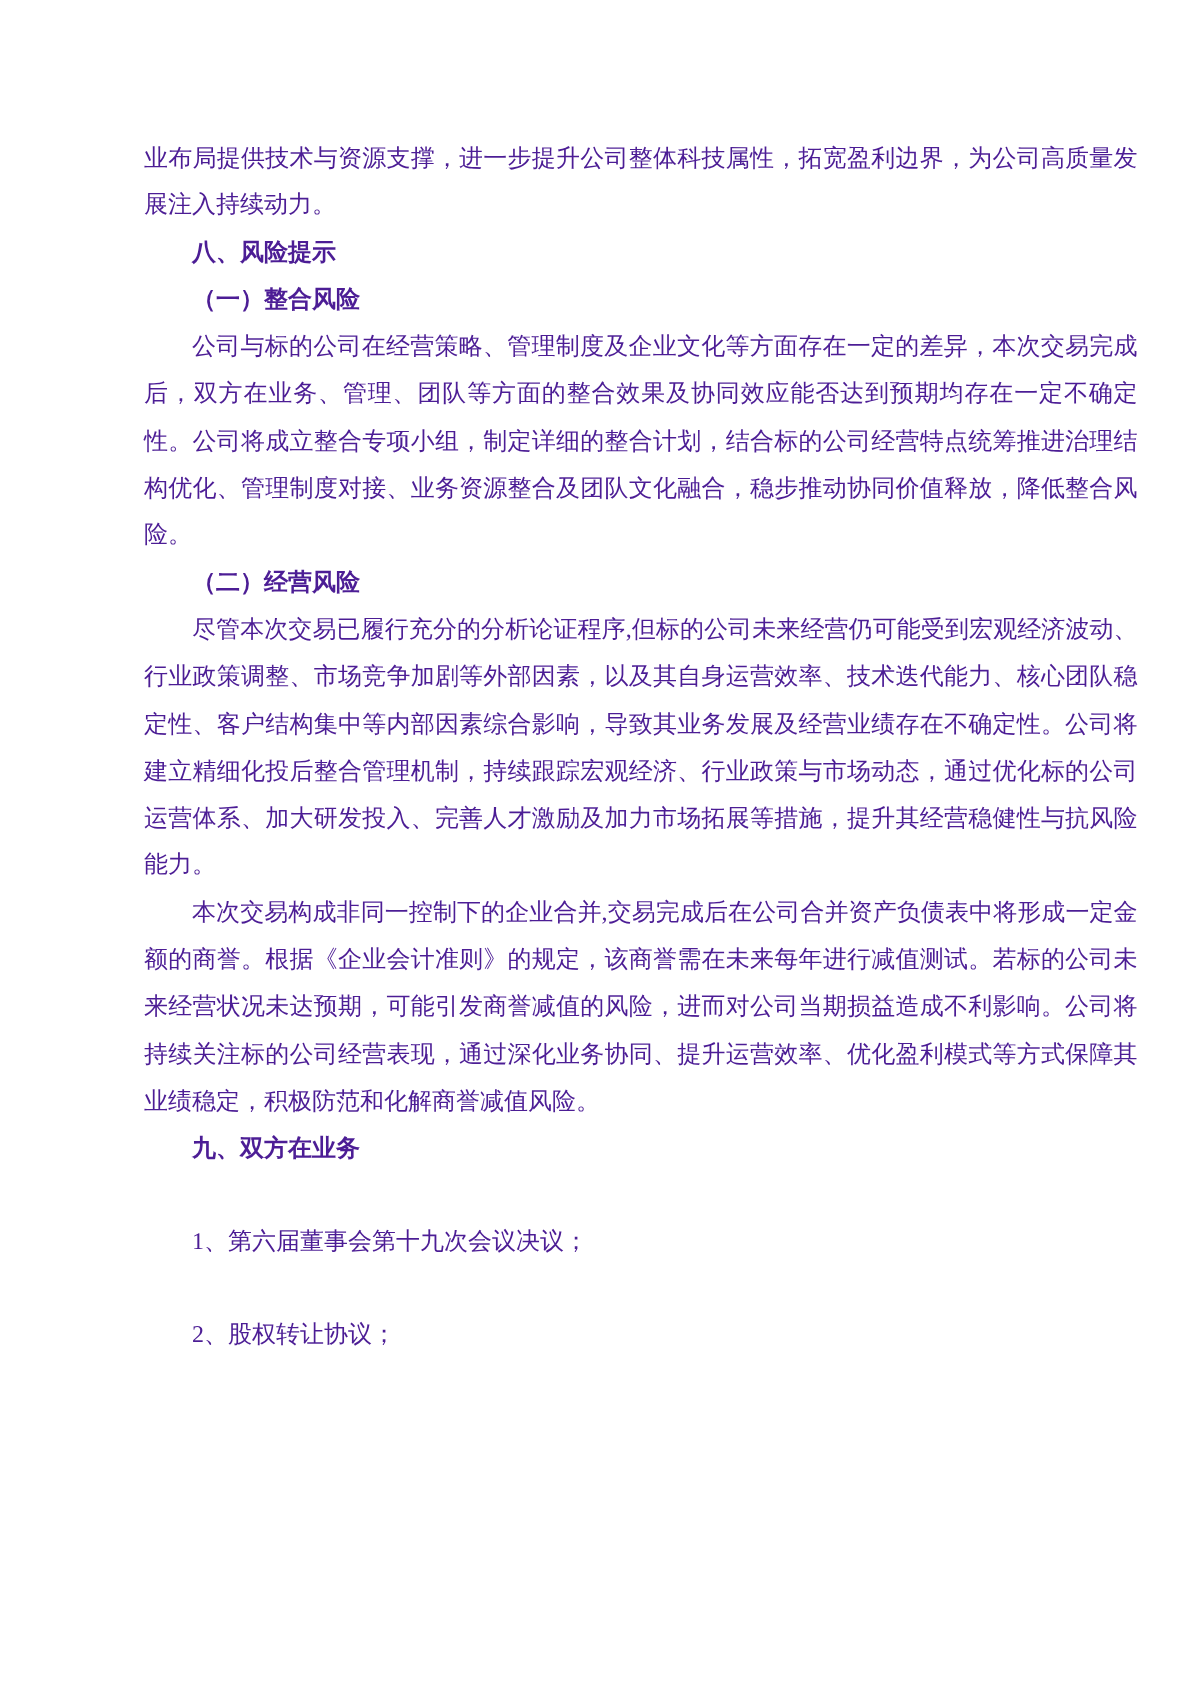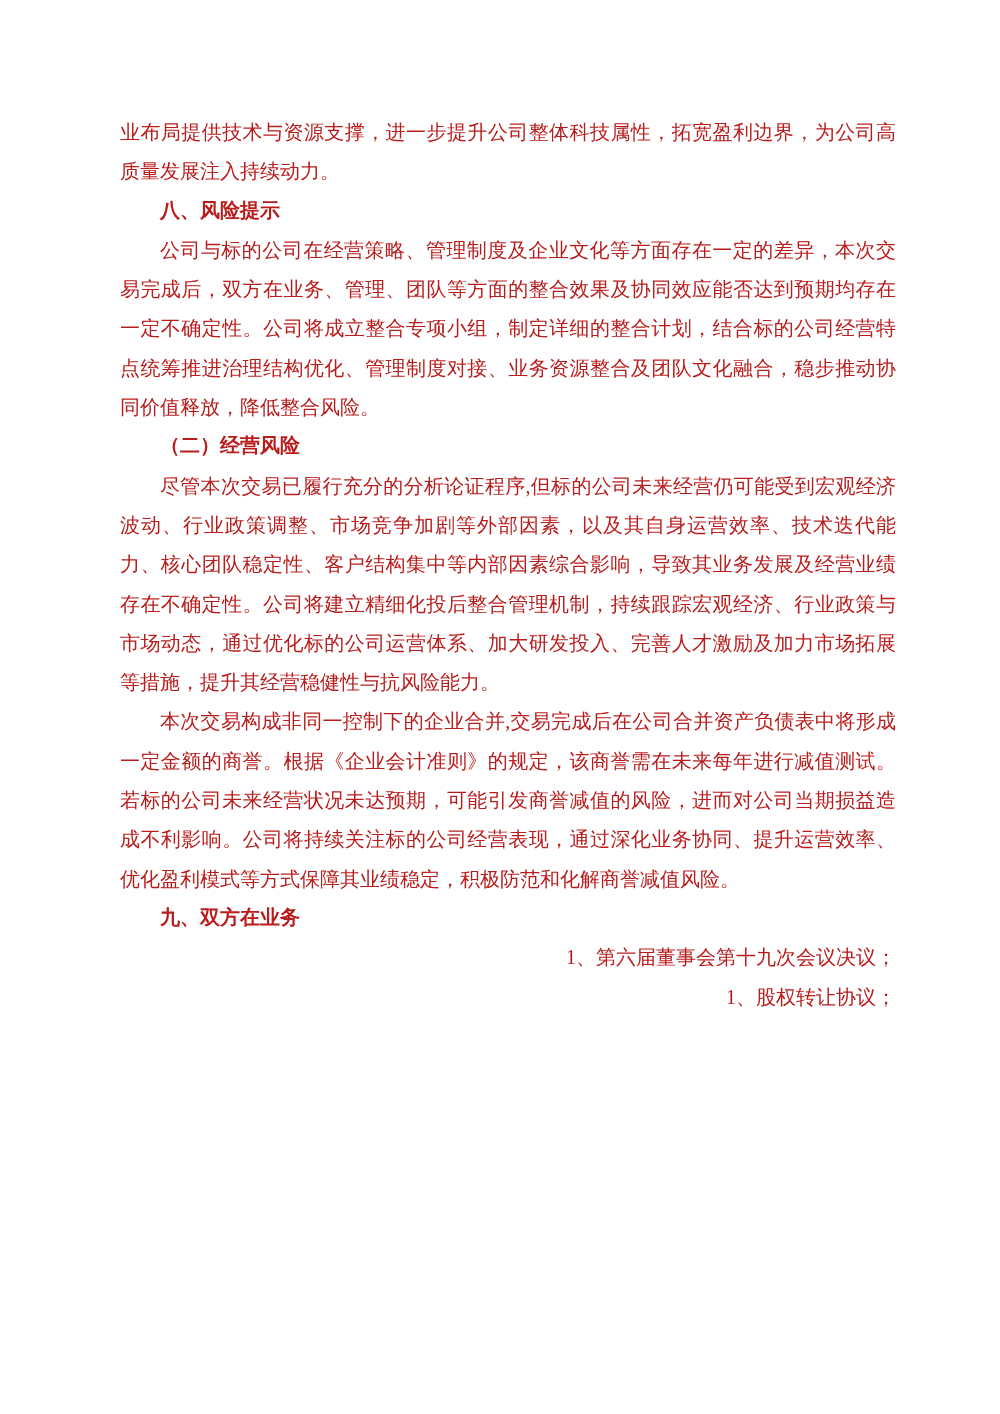--- a/index.html
+++ b/index.html
@@ -6,53 +6,55 @@
     margin: 0;
     padding: 0;
     background: #ffffff;
   }
   .page {
     position: relative;
     width: 1000px;
     height: 1414px;
     box-sizing: border-box;
     background: #ffffff;
-    padding: 113px 104px 0 120px;
+    padding: 113px 52px 0 120px;
     font-family: "Liberation Serif", "DejaVu Serif", serif;
-    color: #b91c1c;
+    color: #4c1d95;
     overflow: hidden;
   }
   .block {
     margin: 0;
     font-size: 20px;
     line-height: 39.3px;
     text-align: justify;
     text-justify: inter-character;
     word-break: break-all;
   }
   .para-indent {
     text-indent: 2em;
   }
   .heading, .subheading {
     font-weight: 700;
     text-indent: 2em;
     text-align: left;
-    font-family: Liberation Mono, monospace;
+    font-family: Liberation Serif, serif;
   }
   .list-item {
     text-indent: 2em;
-    text-align: right;
+    text-align: left;
+    margin-top: 38px;
   }
 </style>
 </head>
 <body>
 
 <div class="page">
   <p class="block">业布局提供技术与资源支撑，进一步提升公司整体科技属性，拓宽盈利边界，为公司高质量发展注入持续动力。</p>
   <p class="block heading">八、风险提示</p>
+  <p class="block subheading">（一）整合风险</p>
   <p class="block para-indent">公司与标的公司在经营策略、管理制度及企业文化等方面存在一定的差异，本次交易完成后，双方在业务、管理、团队等方面的整合效果及协同效应能否达到预期均存在一定不确定性。公司将成立整合专项小组，制定详细的整合计划，结合标的公司经营特点统筹推进治理结构优化、管理制度对接、业务资源整合及团队文化融合，稳步推动协同价值释放，降低整合风险。</p>
   <p class="block subheading">（二）经营风险</p>
   <p class="block para-indent">尽管本次交易已履行充分的分析论证程序,但标的公司未来经营仍可能受到宏观经济波动、行业政策调整、市场竞争加剧等外部因素，以及其自身运营效率、技术迭代能力、核心团队稳定性、客户结构集中等内部因素综合影响，导致其业务发展及经营业绩存在不确定性。公司将建立精细化投后整合管理机制，持续跟踪宏观经济、行业政策与市场动态，通过优化标的公司运营体系、加大研发投入、完善人才激励及加力市场拓展等措施，提升其经营稳健性与抗风险能力。</p>
   <p class="block para-indent">本次交易构成非同一控制下的企业合并,交易完成后在公司合并资产负债表中将形成一定金额的商誉。根据《企业会计准则》的规定，该商誉需在未来每年进行减值测试。若标的公司未来经营状况未达预期，可能引发商誉减值的风险，进而对公司当期损益造成不利影响。公司将持续关注标的公司经营表现，通过深化业务协同、提升运营效率、优化盈利模式等方式保障其业绩稳定，积极防范和化解商誉减值风险。</p>
   <p class="block heading">九、双方在业务</p>
   <p class="block list-item">1、第六届董事会第十九次会议决议；</p>
-  <p class="block list-item">1、股权转让协议；</p>
+  <p class="block list-item">2、股权转让协议；</p>
 </div>
 
 </body></html>

